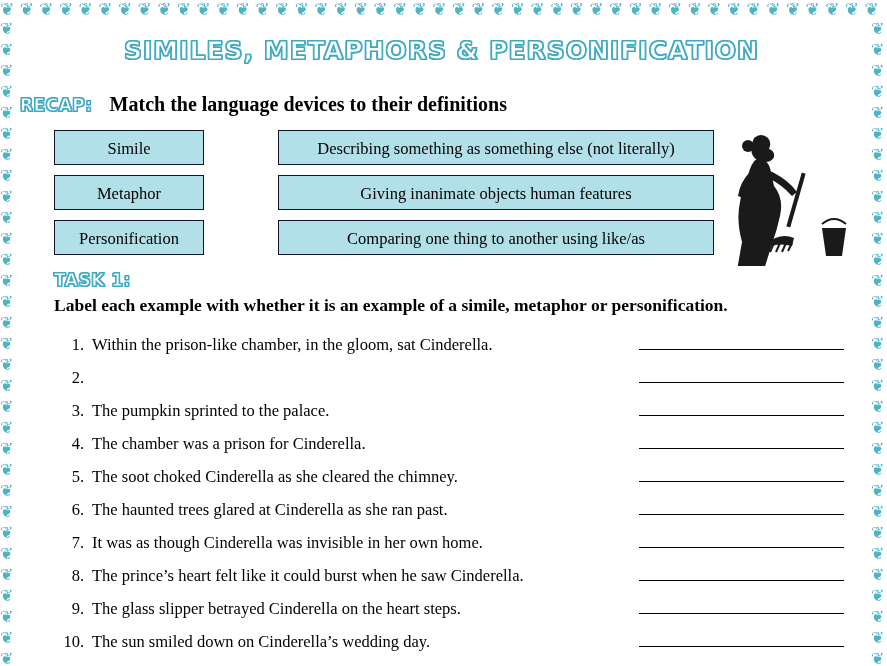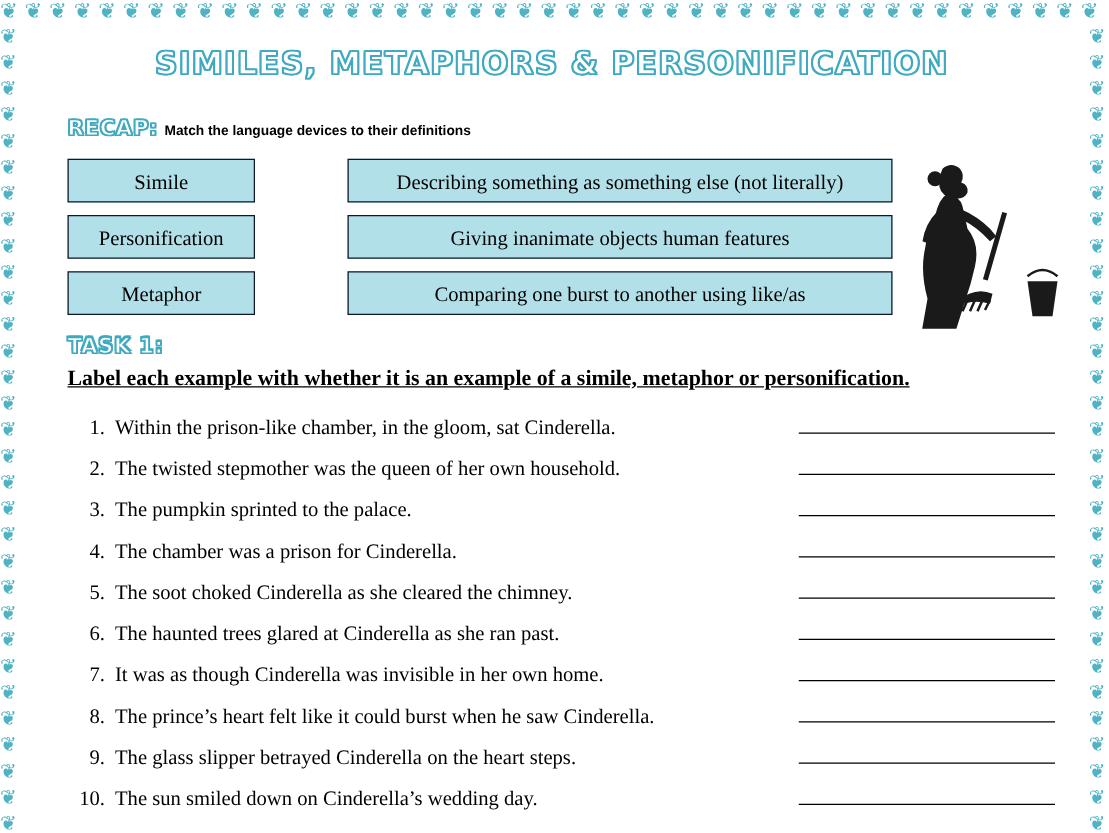--- a/index.html
+++ b/index.html
@@ -66,42 +66,41 @@
       -1px -1px 0 #3fa9c0,
        1px -1px 0 #3fa9c0,
       -1px  1px 0 #3fa9c0,
        1px  1px 0 #3fa9c0;
     margin-top: 18px;
     margin-bottom: 0;
   }
 
   .recap-row {
     margin-top: 28px;
-    margin-left: 34px;
     display: flex;
     align-items: baseline;
-    gap: 5px;
+    gap: 17px;
   }
   .bubble-head {
     font-family: "DejaVu Sans", sans-serif;
     font-weight: bold;
     font-size: 17px;
     color: #ffffff;
     -webkit-text-stroke: 1px #3fa9c0;
     text-shadow:
       -1px -1px 0 #3fa9c0,
        1px -1px 0 #3fa9c0,
       -1px  1px 0 #3fa9c0,
        1px  1px 0 #3fa9c0;
     letter-spacing: 0.5px;
   }
   .recap-instruction {
-    font-family: Liberation Sans, sans-serif;
+    font-family: Liberation Serif, serif;
     font-weight: bold;
-    font-size: 11px;
+    font-size: 20px;
   }
 
   
   .match-area {
     position: relative;
     margin-top: 14px;
     margin-left: 34px;
     width: 790px;
     height: 134px;
   }
@@ -141,21 +140,20 @@
     margin-left: 34px;
   }
   .task-instruction {
     margin-left: 34px;
     margin-top: 4px;
     font-family: "Liberation Serif", serif;
     font-weight: bold;
     font-size: 17.5px;
     line-height: 22px;
     width: 800px;
-    text-decoration: underline;
   }
 
   .q-list {
     margin-top: 16px;
     margin-left: 34px;
     width: 790px;
   }
   .q-row {
     display: flex;
     align-items: baseline;
@@ -255,27 +253,27 @@
   <h1 class="title">SIMILES, METAPHORS &amp; PERSONIFICATION</h1>
 
   <div class="recap-row">
     <span class="bubble-head">RECAP:</span>
     <span class="recap-instruction">Match the language devices to their definitions</span>
   </div>
 
   <div class="match-area">
     <div class="term-col">
       <div class="cell">Simile</div>
+      <div class="cell">Metaphor</div>
       <div class="cell">Personification</div>
-      <div class="cell">Metaphor</div>
     </div>
     <div class="def-col">
       <div class="cell">Describing something as something else (not literally)</div>
       <div class="cell">Giving inanimate objects human features</div>
-      <div class="cell">Comparing one burst to another using like/as</div>
+      <div class="cell">Comparing one thing to another using like/as</div>
     </div>
 
     <svg class="cinderella-art" viewBox="0 0 140 134">
       <g fill="#1a1a1a">
 
         <path d="M44 6 q7 -6 14 0 q4 5 1 11 q6 2 5 8 q-2 5 -9 5 q-8 0 -12 -6 q-4 -7 1 -18 z"></path>
 
         <circle cx="38" cy="14" r="6"></circle>
 
         <path d="M48 26 q10 2 12 10 l4 18 q10 12 6 30 q-3 14 -8 28 l-10 32 q-14 5 -26 0 l6 -34 q-6 -22 -2 -40 q2 -14 8 -26 q3 -14 10 -18 z"></path>
@@ -303,21 +301,20 @@
   </div>
 
   <div class="q-list">
     <div class="q-row">
       <span class="q-num">1.</span>
       <span class="q-text">Within the prison-like chamber, in the gloom, sat Cinderella.</span>
       <span class="q-line"></span>
     </div>
     <div class="q-row">
       <span class="q-num">2.</span>
-      <span class="q-text">The twisted stepmother was the queen of her own household.</span>
       <span class="q-line"></span>
     </div>
     <div class="q-row">
       <span class="q-num">3.</span>
       <span class="q-text">The pumpkin sprinted to the palace.</span>
       <span class="q-line"></span>
     </div>
     <div class="q-row">
       <span class="q-num">4.</span>
       <span class="q-text">The chamber was a prison for Cinderella.</span>

